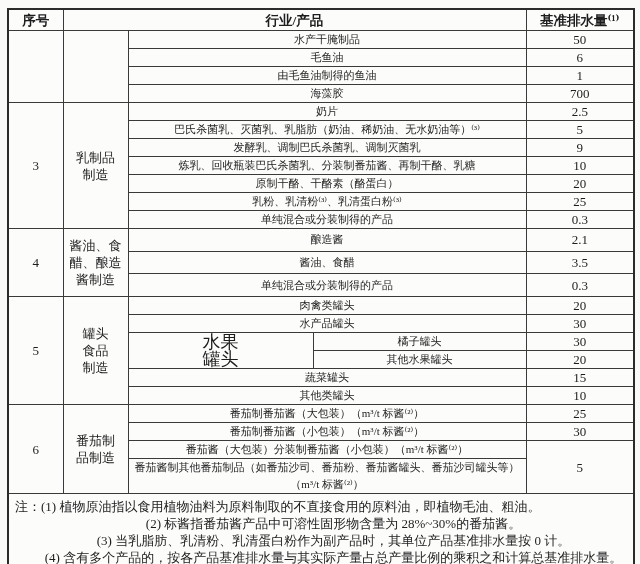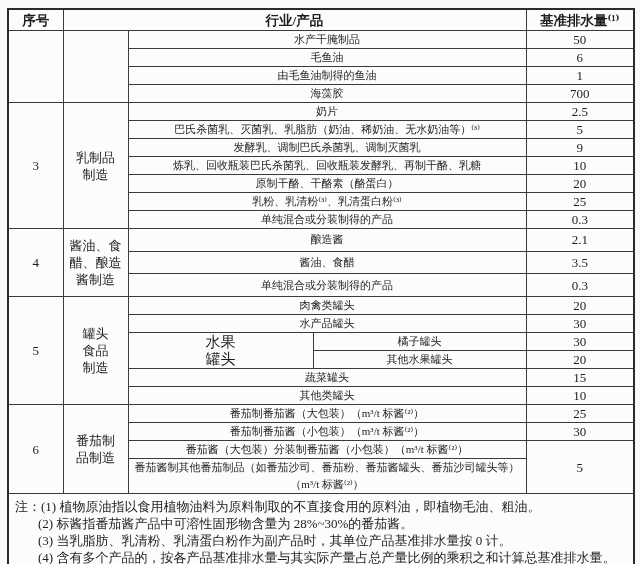--- a/index.html
+++ b/index.html
@@ -26,28 +26,28 @@
     border:1px solid var(--border);
     text-align:center;vertical-align:middle;
     font-size:13px;line-height:17px;
     padding:0 2px;height:17px;
     overflow:hidden;
   }
   thead th{font-weight:bold;font-size:13.5px;height:20px;}
   td.serial{font-size:13px;}
   td.category{font-size:13px;line-height:17px;padding:8px 1px;}
   td.product{font-size:11px;}
-  td.group{font-size:15px;}
+  td.group{font-size:18px;}
   td.value{font-size:13px;margin-top:24px;}
   td.notes{
     text-align:left;height:auto;
     padding:4px 4px 6px 4px;font-size:13px;
   }
   .note{line-height:17px;padding-left:2px;white-space:nowrap;}
-  .note.indent{padding-left:25px;}
+  .note.indent{padding-left:25px;text-align:center;}
 </style>
 </head>
 <body>
 
 <div class="page">
   <table class="std">
     <colgroup>
       <col style="width:55px">
       <col style="width:65px">
       <col style="width:185px">
@@ -91,21 +91,21 @@
         </tr>
         <tr>
           <td colspan="2" class="product">巴氏杀菌乳、灭菌乳、乳脂肪（奶油、稀奶油、无水奶油等）⁽³⁾</td>
           <td class="value">5</td>
         </tr>
         <tr>
           <td colspan="2" class="product">发酵乳、调制巴氏杀菌乳、调制灭菌乳</td>
           <td class="value">9</td>
         </tr>
         <tr>
-          <td colspan="2" class="product">炼乳、回收瓶装巴氏杀菌乳、回收瓶装发酵乳、再制干酪、乳糖</td>
+          <td colspan="2" class="product">炼乳、回收瓶装巴氏杀菌乳、分装制番茄酱、再制干酪、乳糖</td>
           <td class="value">10</td>
         </tr>
         <tr>
           <td colspan="2" class="product">原制干酪、干酪素（酪蛋白）</td>
           <td class="value">20</td>
         </tr>
         <tr>
           <td colspan="2" class="product">乳粉、乳清粉⁽³⁾、乳清蛋白粉⁽³⁾</td>
           <td class="value">25</td>
         </tr>

